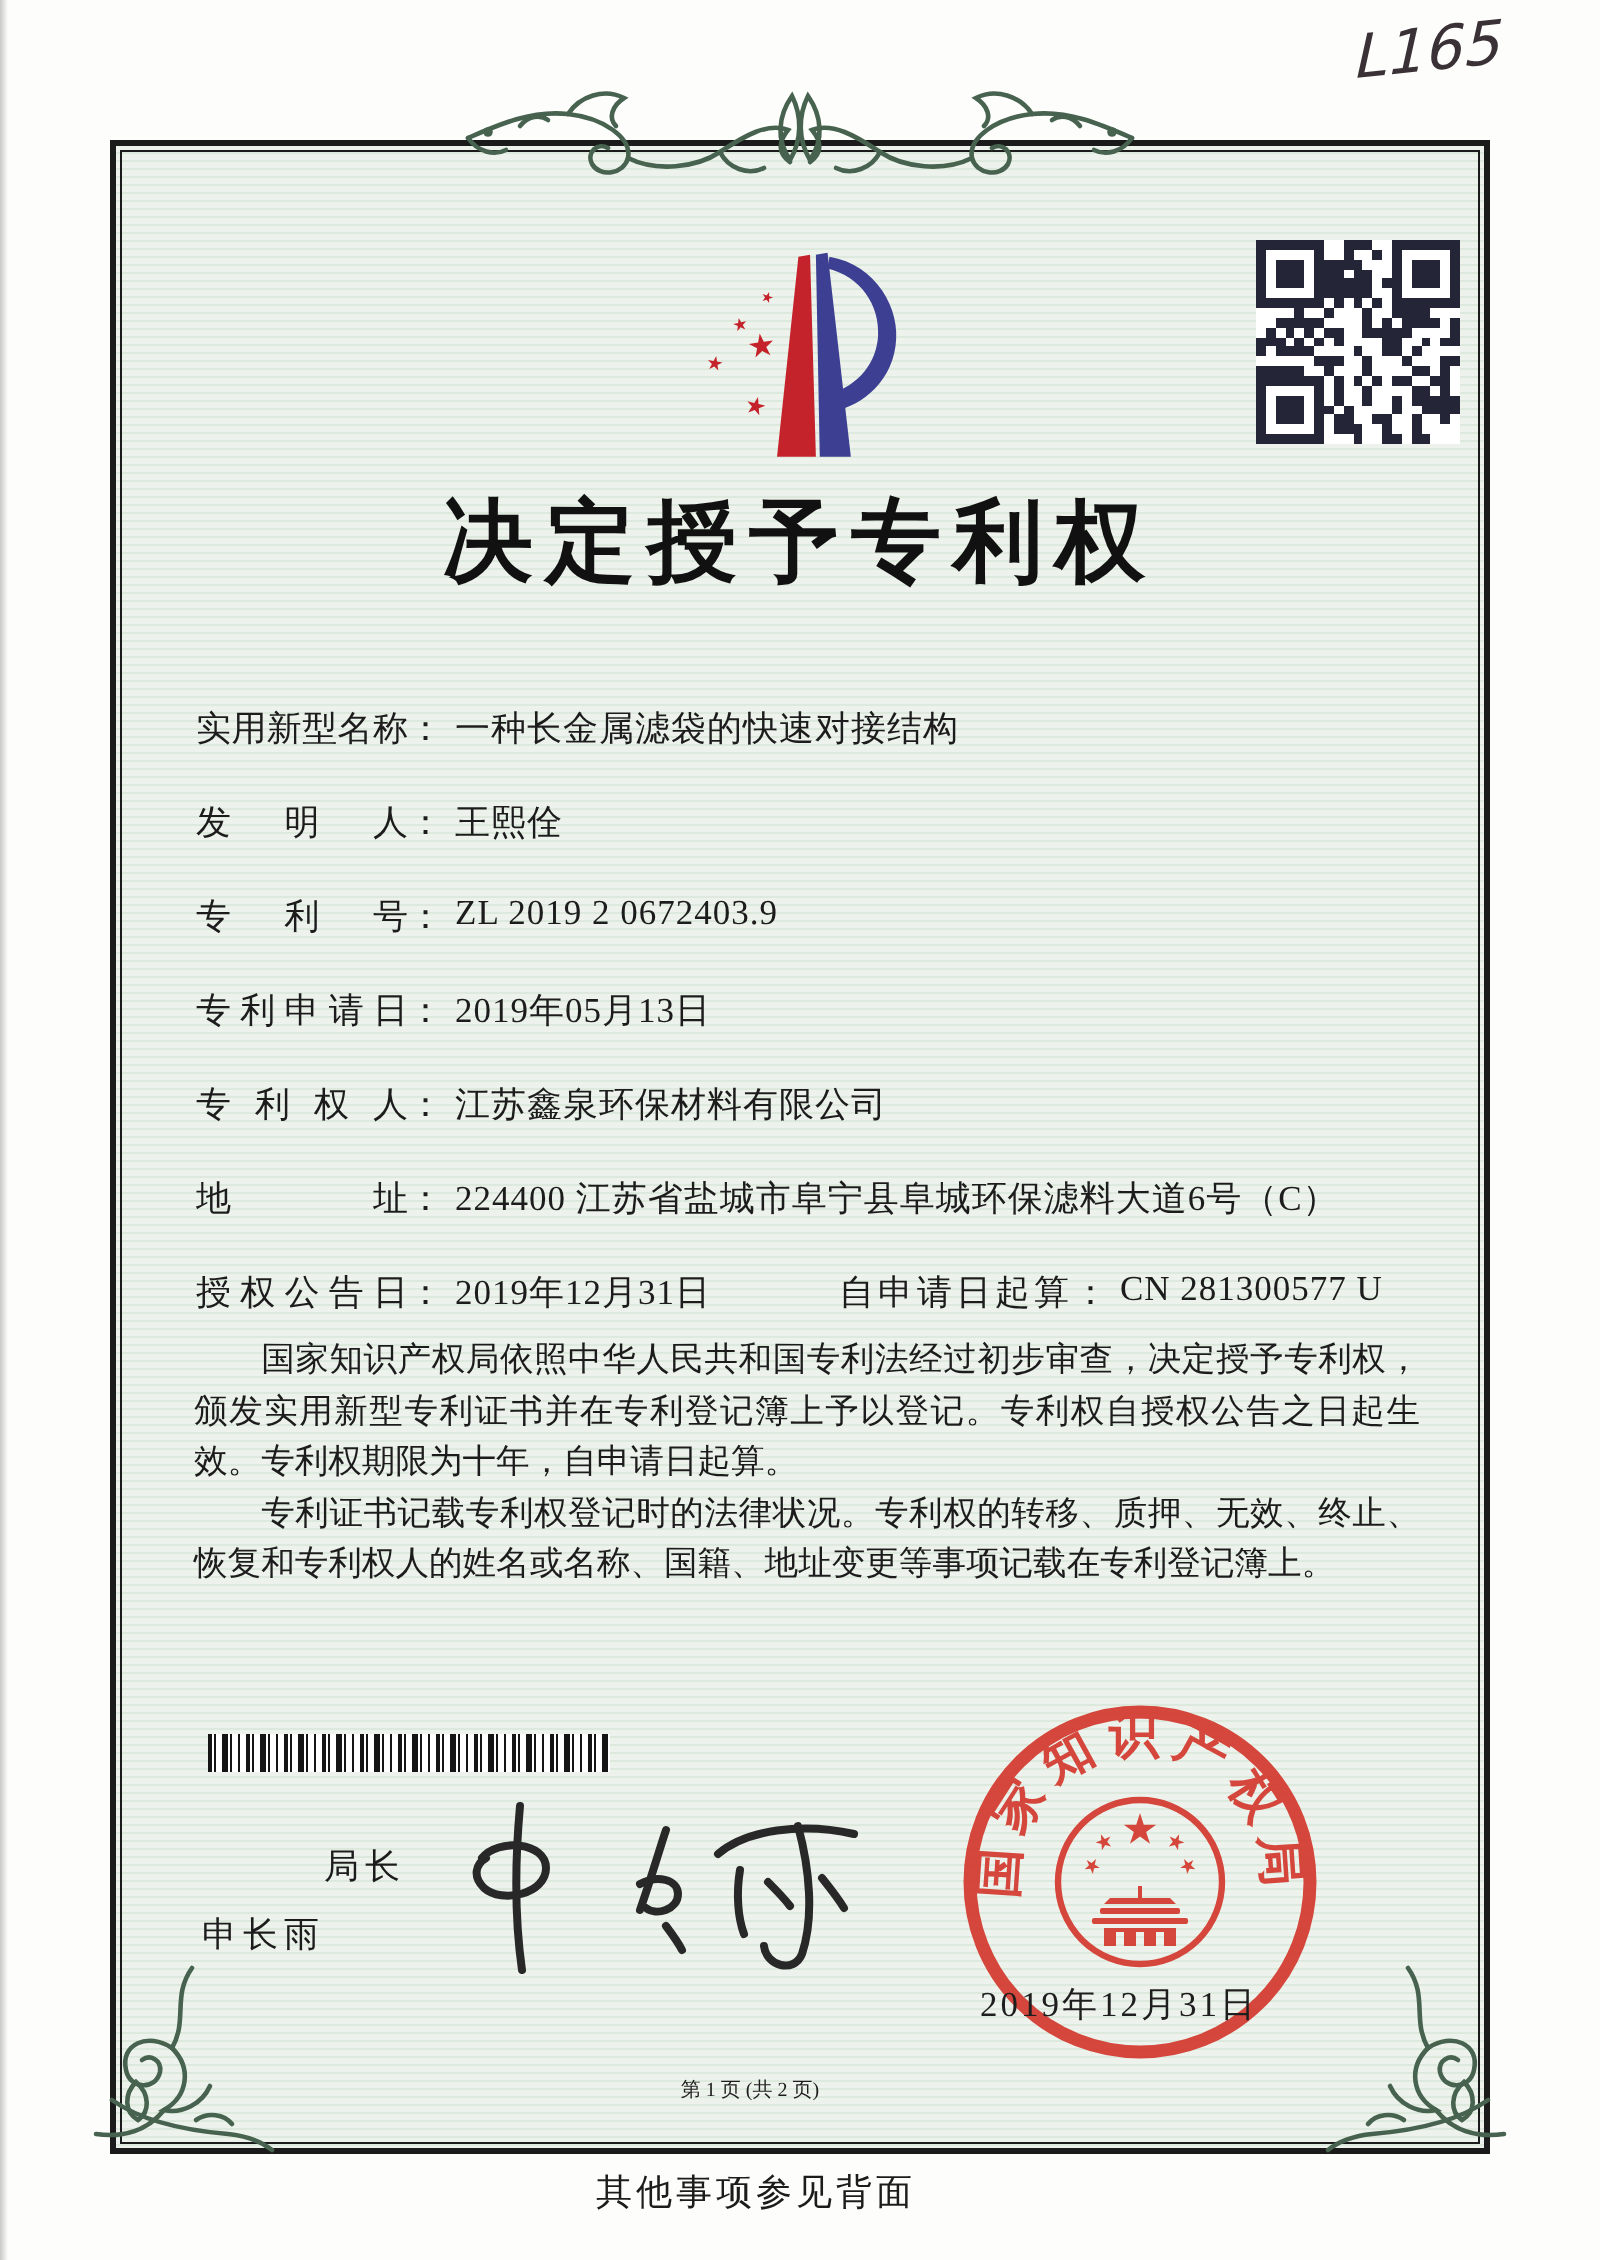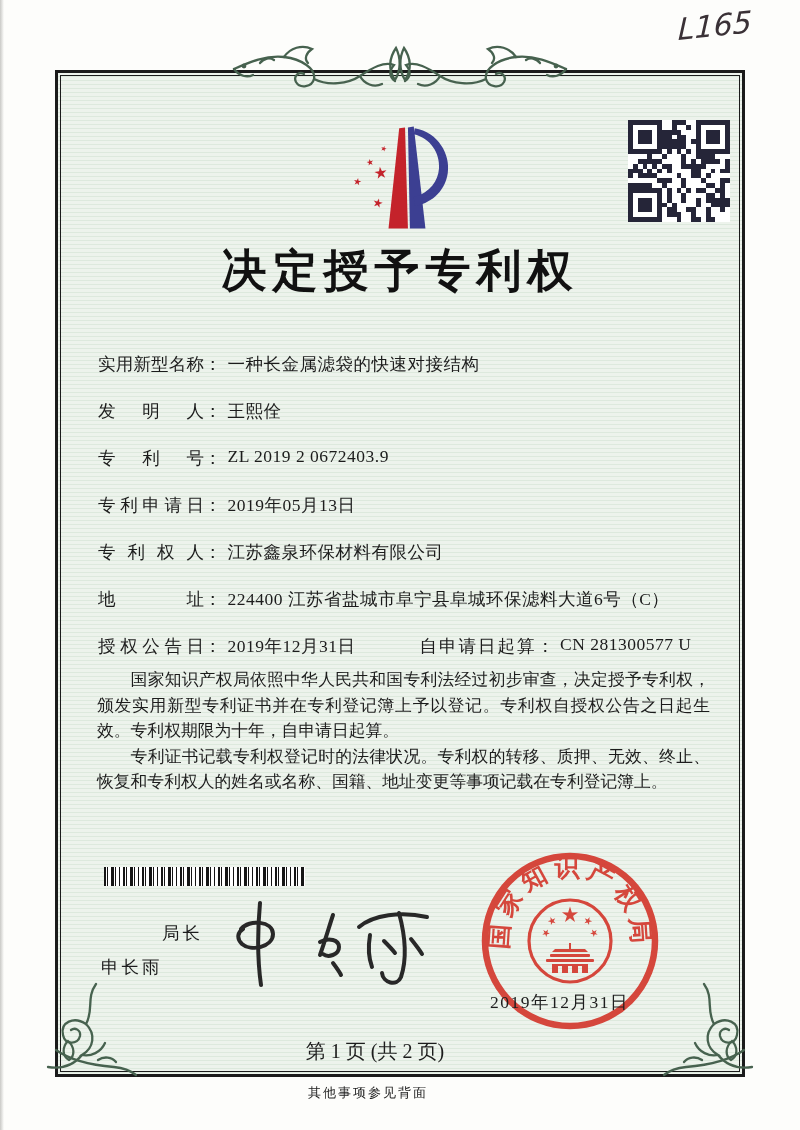--- a/index.html
+++ b/index.html
@@ -48,23 +48,23 @@
       #151515 15px 16px,#fff 16px 19px);}
   
   .director-title{position:absolute;left:117px;top:921px;font-size:17.5px;letter-spacing:3px;margin-left:45px;}
   .director-name{position:absolute;left:101px;top:955px;font-size:17.5px;letter-spacing:3px;}
   .signature{position:absolute;left:213px;top:897px;width:232px;height:96px;}
   .signature path{stroke:#282828;stroke-width:4;fill:none;stroke-linecap:round;stroke-linejoin:round;}
   
   .seal{position:absolute;left:478px;top:849px;width:184px;height:184px;opacity:0.93;z-index:3;}
   .seal-date{position:absolute;left:490px;top:990px;font-size:17.5px;letter-spacing:1.5px;
       color:#1e1e1e;z-index:4;}
-  .page-footer{position:absolute;left:255px;top:1038px;width:240px;text-align:center;font-size:20px;}
-  .back-note{position:absolute;left:258px;top:1084px;width:220px;text-align:center;
-      font-size:13px;letter-spacing:2px;}
+  .page-footer{position:absolute;left:255px;top:1038px;width:240px;text-align:center;font-size:10px;}
+  .back-note{position:absolute;left:268px;top:1084px;width:220px;text-align:center;
+      font-size:18px;letter-spacing:2px;}
   svg text{font-family:"Liberation Serif","DejaVu Serif",serif;}
 </style>
 </head>
 <body>
 
 <div class="page">
 
   <svg width="0" height="0" style="position:absolute" aria-hidden="true">
     <defs>
       <path id="star5" d="M0,-10 L2.23,-3.07 L9.51,-3.09 L3.61,1.17 L5.88,8.09 L0,3.8 L-5.88,8.09 L-3.61,1.17 L-9.51,-3.09 L-2.23,-3.07 Z"></path>

